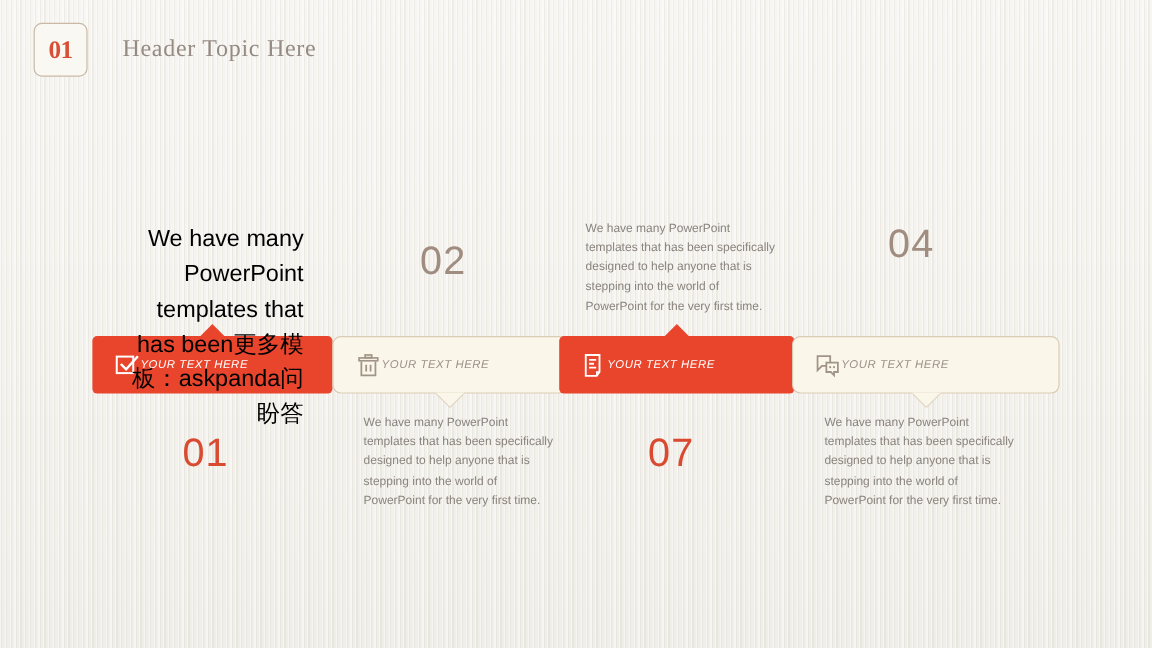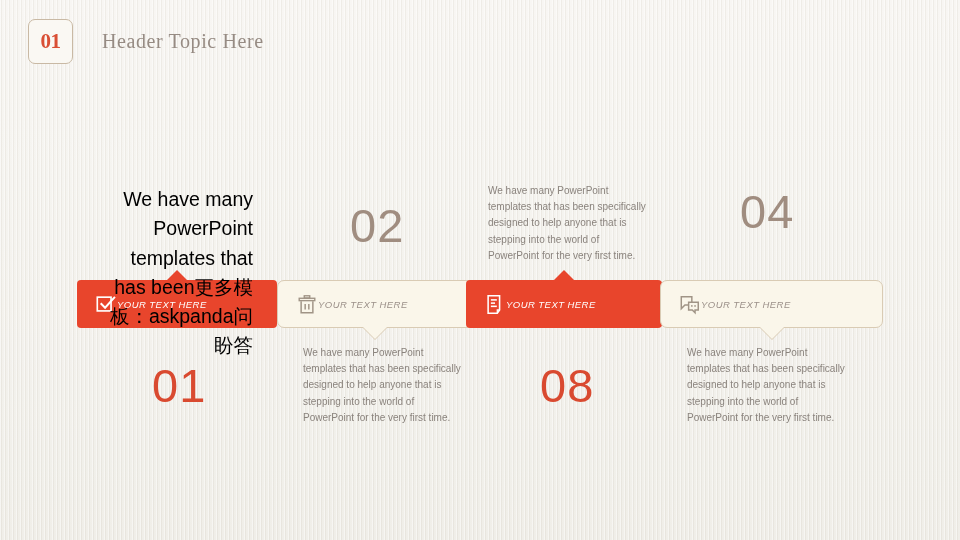--- a/index.html
+++ b/index.html
@@ -124,21 +124,21 @@
     border-left: 12px solid transparent;
     border-right: 12px solid transparent;
     border-top: 12px solid #faf6ea;
     filter: drop-shadow(0 1px 0 #d9cbb4);
   }
 
   
   .big-num {
     position: absolute;
     font-family: "Liberation Sans", sans-serif;
-    font-size: 47px;
+    font-size: 33px;
     font-weight: 300;
     letter-spacing: 1px;
   }
   .big-num.red   { color: #d94a30; }
   .big-num.taupe { color: #a08d80; }
 
   
   .body-text {
     position: absolute;
     font-size: 10px;
@@ -171,21 +171,21 @@
     <div id="header-badge">
       <span id="header-badge-num">01</span>
     </div>
     <div id="header-title">Header Topic Here</div>
   </div>
 
   <div class="big-num taupe" style="left:350px; top:198px;">02</div>
   <div class="big-num taupe" style="left:740px; top:184px;">04</div>
 
   <div class="big-num red" style="left:152px; top:358px;">01</div>
-  <div class="big-num red" style="left:540px; top:358px;">08</div>
+  <div class="big-num red" style="left:540px; top:358px;">07</div>
 
   <div class="body-text" style="left:488px; top:183px;">We have many PowerPoint templates that has been specifically designed to help anyone that is stepping into the world of PowerPoint for the very first time.</div>
 
   <div class="body-text" style="left:303px; top:345px;">We have many PowerPoint templates that has been specifically designed to help anyone that is stepping into the world of PowerPoint for the very first time.</div>
 
   <div class="body-text" style="left:687px; top:345px;">We have many PowerPoint templates that has been specifically designed to help anyone that is stepping into the world of PowerPoint for the very first time.</div>
 
   <div id="bar">
 
     <div class="seg red" style="left:0px; width:200px;">

